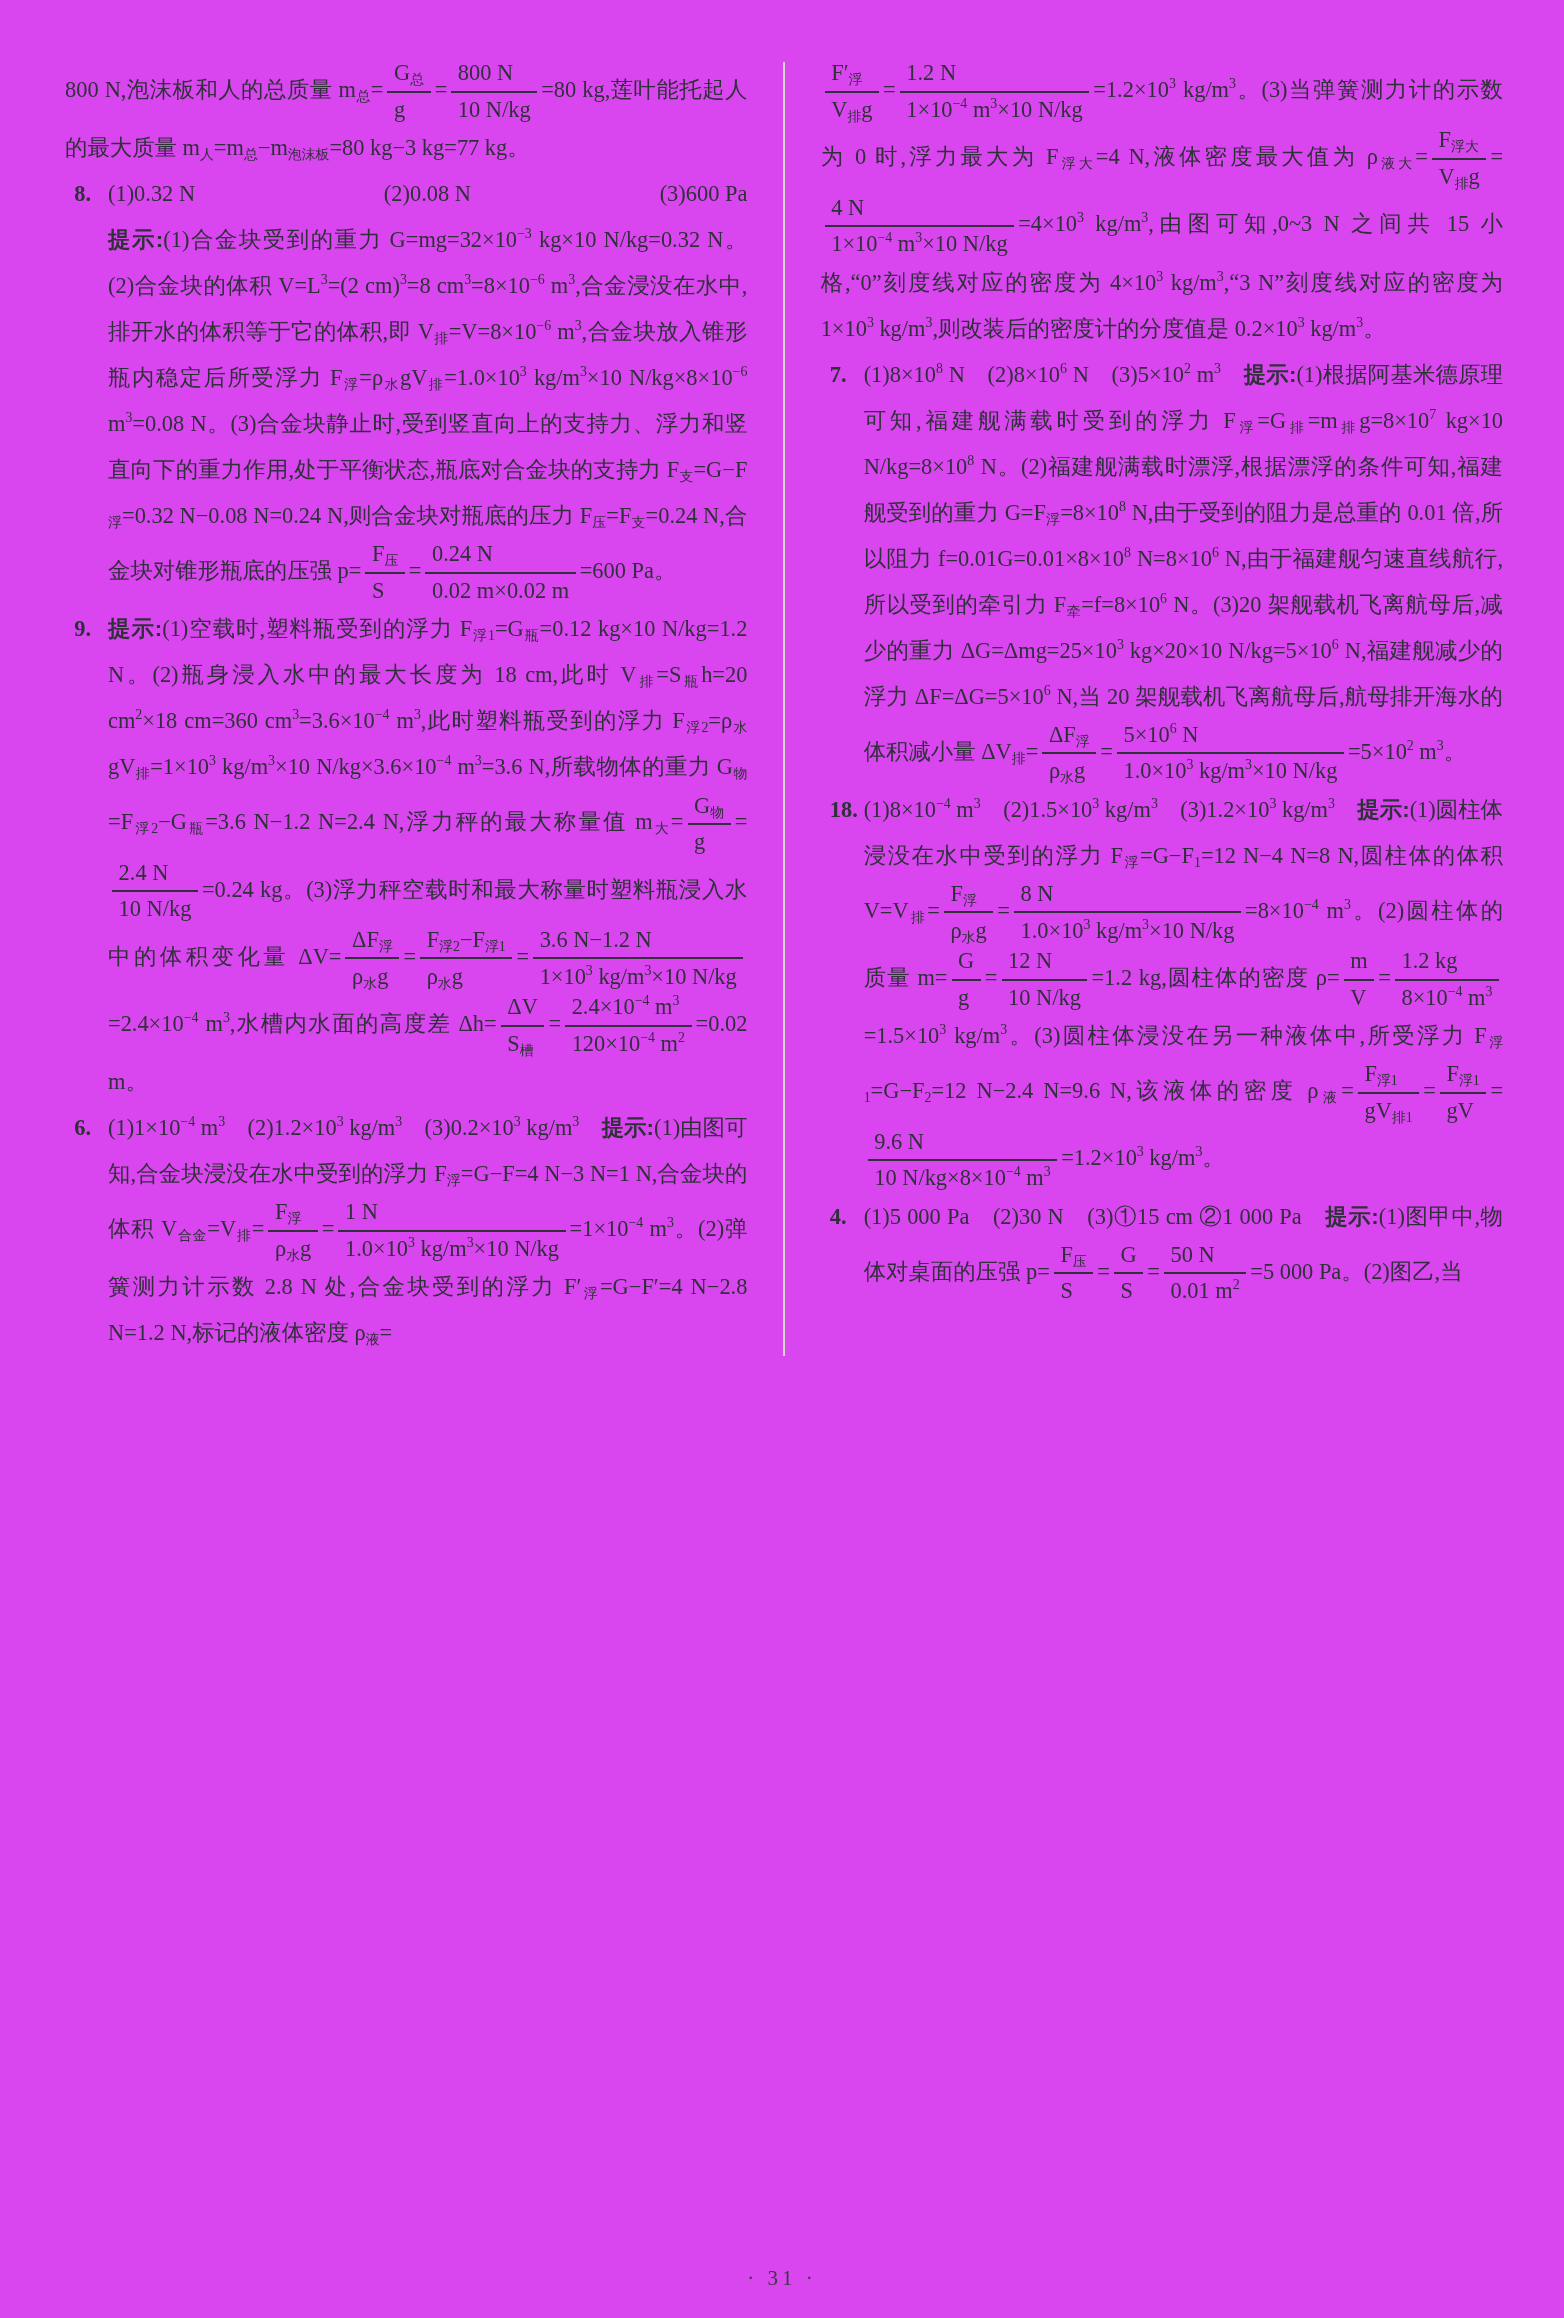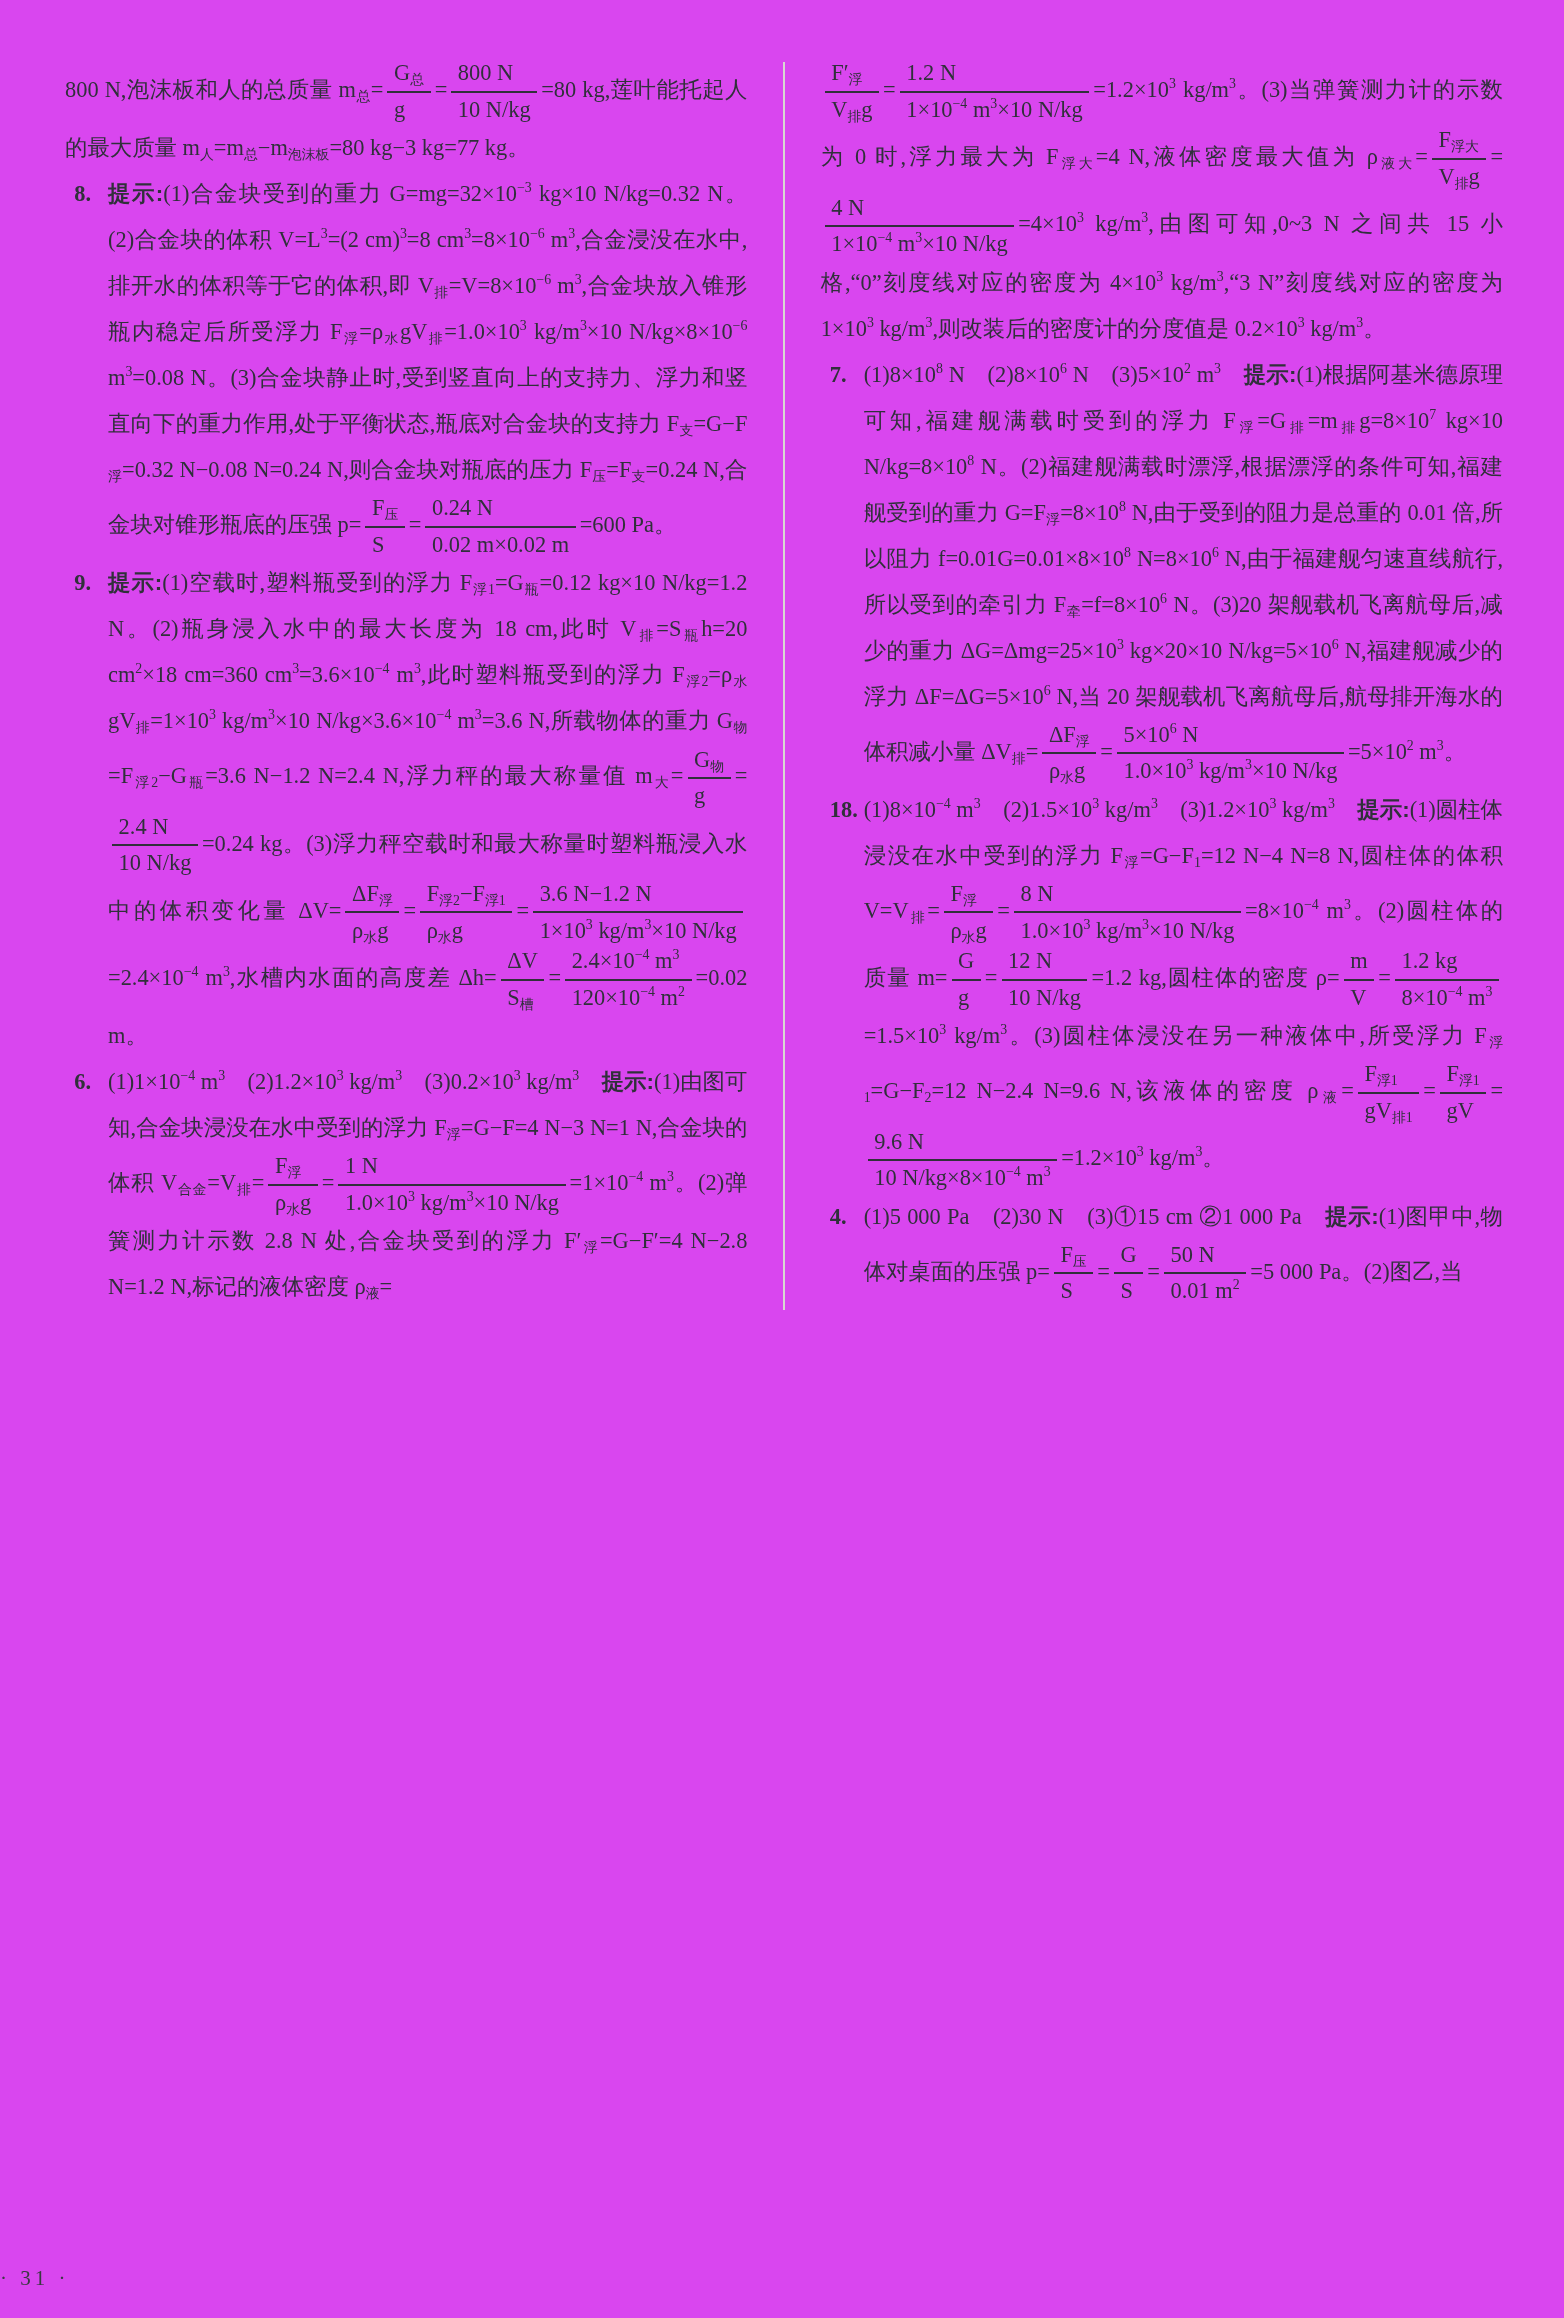--- a/index.html
+++ b/index.html
@@ -61,40 +61,41 @@
     line-height:1.25;
   }
   .fnum { display:block; padding:1.3px 6.6px 3.3px; border-bottom:2px solid currentColor; }
   .fden { display:block; padding:3.3px 6.6px 1.3px; }
   .sup { font-size:0.62em; vertical-align:0.62em; line-height:0; }
   .sub { font-size:0.62em; vertical-align:-0.28em; line-height:0; }
   .page-num {
     position:absolute;
     bottom:28px; left:0;
     width:100%;
-    text-align:left;
+    text-align:center;
     font-size:21px;
     letter-spacing:4px;
     color:#3a3a42;
   }
 </style>
 </head>
 <body>
 
 <div class="page">
   <div class="columns">
     <div class="col" id="col-left">
         <div class="item cont">
           <div class="item-body">
             <div class="body-text">800 N,泡沫板和人的总质量 m<span class="sub">总</span>=<span class="frac"><span class="fnum">G<span class="sub">总</span></span><span class="fden">g</span></span>=<span class="frac"><span class="fnum">800 N</span><span class="fden">10 N/kg</span></span>=80 kg,莲叶能托起人的最大质量 m<span class="sub">人</span>=m<span class="sub">总</span>−m<span class="sub">泡沫板</span>=80 kg−3 kg=77 kg。</div>
           </div>
         </div>
         <div class="item">
           <div class="item-num">8.</div>
           <div class="item-body">
+            <div class="answers-line"><span class="ans-part">(1)0.32 N</span> <span class="ans-part">(2)0.08 N</span> <span class="ans-part">(3)600 Pa</span></div>
             <div class="body-text"><span class="hint">提示:</span>(1)合金块受到的重力 G=mg=32×10<span class="sup">−3</span> kg×10 N/kg=0.32 N。(2)合金块的体积 V=L<span class="sup">3</span>=(2 cm)<span class="sup">3</span>=8 cm<span class="sup">3</span>=8×10<span class="sup">−6</span> m<span class="sup">3</span>,合金浸没在水中,排开水的体积等于它的体积,即 V<span class="sub">排</span>=V=8×10<span class="sup">−6</span> m<span class="sup">3</span>,合金块放入锥形瓶内稳定后所受浮力 F<span class="sub">浮</span>=ρ<span class="sub">水</span>gV<span class="sub">排</span>=1.0×10<span class="sup">3</span> kg/m<span class="sup">3</span>×10 N/kg×8×10<span class="sup">−6</span> m<span class="sup">3</span>=0.08 N。(3)合金块静止时,受到竖直向上的支持力、浮力和竖直向下的重力作用,处于平衡状态,瓶底对合金块的支持力 F<span class="sub">支</span>=G−F<span class="sub">浮</span>=0.32 N−0.08 N=0.24 N,则合金块对瓶底的压力 F<span class="sub">压</span>=F<span class="sub">支</span>=0.24 N,合金块对锥形瓶底的压强 p=<span class="frac"><span class="fnum">F<span class="sub">压</span></span><span class="fden">S</span></span>=<span class="frac"><span class="fnum">0.24 N</span><span class="fden">0.02 m×0.02 m</span></span>=600 Pa。</div>
           </div>
         </div>
         <div class="item">
           <div class="item-num">9.</div>
           <div class="item-body">
             <div class="body-text"><span class="hint">提示:</span>(1)空载时,塑料瓶受到的浮力 F<span class="sub">浮1</span>=G<span class="sub">瓶</span>=0.12 kg×10 N/kg=1.2 N。(2)瓶身浸入水中的最大长度为 18 cm,此时 V<span class="sub">排</span>=S<span class="sub">瓶</span>h=20 cm<span class="sup">2</span>×18 cm=360 cm<span class="sup">3</span>=3.6×10<span class="sup">−4</span> m<span class="sup">3</span>,此时塑料瓶受到的浮力 F<span class="sub">浮2</span>=ρ<span class="sub">水</span>gV<span class="sub">排</span>=1×10<span class="sup">3</span> kg/m<span class="sup">3</span>×10 N/kg×3.6×10<span class="sup">−4</span> m<span class="sup">3</span>=3.6 N,所载物体的重力 G<span class="sub">物</span>=F<span class="sub">浮2</span>−G<span class="sub">瓶</span>=3.6 N−1.2 N=2.4 N,浮力秤的最大称量值 m<span class="sub">大</span>=<span class="frac"><span class="fnum">G<span class="sub">物</span></span><span class="fden">g</span></span>=<span class="frac"><span class="fnum">2.4 N</span><span class="fden">10 N/kg</span></span>=0.24 kg。(3)浮力秤空载时和最大称量时塑料瓶浸入水中的体积变化量 ΔV=<span class="frac"><span class="fnum">ΔF<span class="sub">浮</span></span><span class="fden">ρ<span class="sub">水</span>g</span></span>=<span class="frac"><span class="fnum">F<span class="sub">浮2</span>−F<span class="sub">浮1</span></span><span class="fden">ρ<span class="sub">水</span>g</span></span>=<span class="frac"><span class="fnum">3.6 N−1.2 N</span><span class="fden">1×10<span class="sup">3</span> kg/m<span class="sup">3</span>×10 N/kg</span></span>=2.4×10<span class="sup">−4</span> m<span class="sup">3</span>,水槽内水面的高度差 Δh=<span class="frac"><span class="fnum">ΔV</span><span class="fden">S<span class="sub">槽</span></span></span>=<span class="frac"><span class="fnum">2.4×10<span class="sup">−4</span> m<span class="sup">3</span></span><span class="fden">120×10<span class="sup">−4</span> m<span class="sup">2</span></span></span>=0.02 m。</div>
           </div>
         </div>
         <div class="item">

